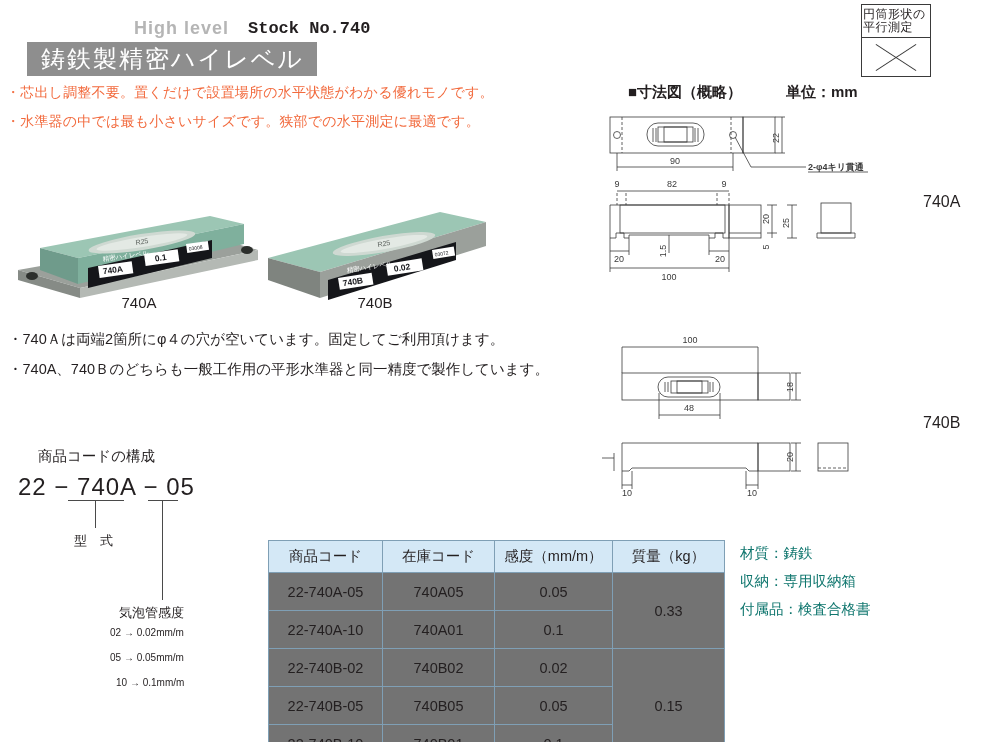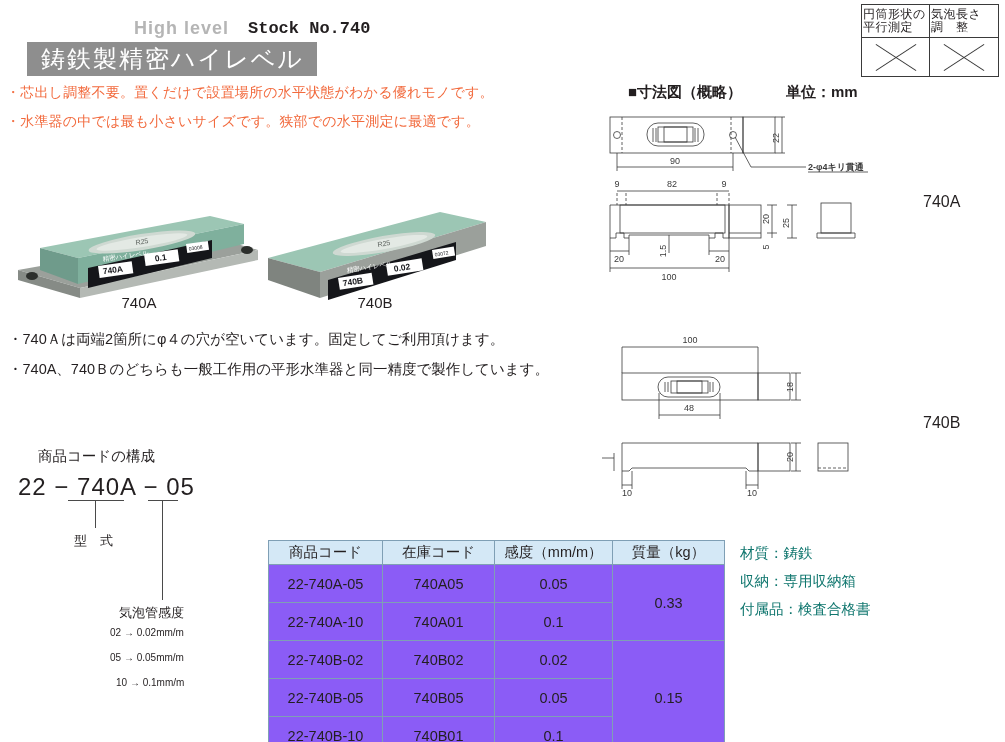--- a/index.html
+++ b/index.html
@@ -85,25 +85,25 @@
     font-size: 14.5px;
   }
   .spec-table th, .spec-table td {
     border: 1px solid #7f9fb5;
     text-align: center;
     color: #231f20;
     font-weight: normal;
   }
   .spec-table th {
     background: #d4e8f6;
-    height: 24px;
+    height: 32px;
     font-size: 14.5px;
     padding: 0 6px;
   }
-  .spec-table td { height: 38px; background: #8b5cf6; }
+  .spec-table td { height: 38px; background: #737373; }
   .col-code { width: 114px; }
   .col-stock { width: 112px; }
   .col-sens { width: 118px; }
   .col-mass { width: 112px; }
 
   
   .rspec {
     position: absolute; left: 740px;
     font-size: 14.5px; color: #0f766e; white-space: nowrap;
   }
@@ -127,27 +127,20 @@
   <div class="hl-stock">Stock No.740</div>
   <div class="title-band">鋳鉄製精密ハイレベル</div>
   <div class="bullet-orange b1">・芯出し調整不要。置くだけで設置場所の水平状態がわかる優れモノです。</div>
   <div class="bullet-orange b2">・水準器の中では最も小さいサイズです。狭部での水平測定に最適です。</div>
 
   <div class="feat-wrap">
     <div class="feat-cell">
       <div class="feat-label">
         <div>円筒形状の</div>
         <div>平行測定</div>
-      </div>
-      <div class="feat-mark"></div>
-    </div>
-    <div class="feat-cell">
-      <div class="feat-label">
-        <div>気泡長さ</div>
-        <div>調　整</div>
       </div>
       <div class="feat-mark"></div>
     </div>
   </div>
 
   <svg class="photo" style="left:14px; top:192px;" width="250" height="112" viewBox="0 0 250 112">
 
     <polygon points="4,78 66,96 244,58 196,44" fill="#9ba09b"></polygon>
     <polygon points="4,78 4,88 66,106 66,96" fill="#868b86"></polygon>
     <polygon points="66,96 66,106 244,68 244,58" fill="#b4b9b4"></polygon>

